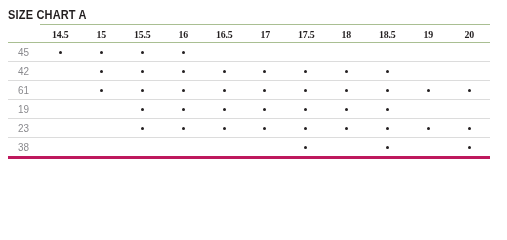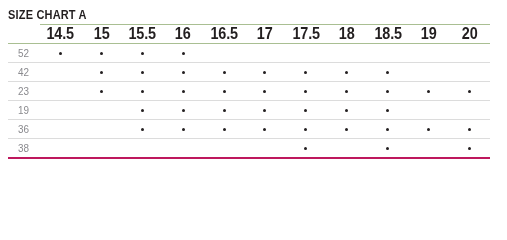--- a/index.html
+++ b/index.html
@@ -52,26 +52,26 @@
   .size-table td {
     padding: 0;
     margin: 0;
     text-align: center;
     vertical-align: middle;
   }
 
   
   .head-row th {
     height: 17px;
-    font-size: 16px;
+    font-size: 11px;
     font-weight: bold;
     color: #231f20;
     border-top: 1.5px solid #a9bf92;
     border-bottom: 1.5px solid #a9bf92;
-    font-family: Liberation Sans, sans-serif;
+    font-family: Liberation Serif, serif;
     letter-spacing: -0.2px;
   }
   .head-row th .hlabel {
     display: inline-block;
     transform: scaleX(0.9);
   }
 
   .corner-cell {
     width: 32px;
     border-top: 1.5px solid transparent !important;
@@ -133,21 +133,21 @@
           <th><span class="hlabel">17</span></th>
           <th><span class="hlabel">17.5</span></th>
           <th><span class="hlabel">18</span></th>
           <th><span class="hlabel">18.5</span></th>
           <th><span class="hlabel">19</span></th>
           <th><span class="hlabel">20</span></th>
         </tr>
     </thead>
     <tbody>
         <tr class="body-row">
-          <td class="row-label"><span>52</span></td>
+          <td class="row-label"><span>45</span></td>
           <td class="dot-cell"><span class="dot"></span></td>
           <td class="dot-cell"><span class="dot"></span></td>
           <td class="dot-cell"><span class="dot"></span></td>
           <td class="dot-cell"><span class="dot"></span></td>
           <td class="dot-cell"><span class="dot empty"></span></td>
           <td class="dot-cell"><span class="dot empty"></span></td>
           <td class="dot-cell"><span class="dot empty"></span></td>
           <td class="dot-cell"><span class="dot empty"></span></td>
           <td class="dot-cell"><span class="dot empty"></span></td>
           <td class="dot-cell"><span class="dot empty"></span></td>
@@ -161,49 +161,49 @@
           <td class="dot-cell"><span class="dot"></span></td>
           <td class="dot-cell"><span class="dot"></span></td>
           <td class="dot-cell"><span class="dot"></span></td>
           <td class="dot-cell"><span class="dot"></span></td>
           <td class="dot-cell"><span class="dot"></span></td>
           <td class="dot-cell"><span class="dot"></span></td>
           <td class="dot-cell"><span class="dot empty"></span></td>
           <td class="dot-cell"><span class="dot empty"></span></td>
         </tr>
         <tr class="body-row">
+          <td class="row-label"><span>61</span></td>
+          <td class="dot-cell"><span class="dot empty"></span></td>
+          <td class="dot-cell"><span class="dot"></span></td>
+          <td class="dot-cell"><span class="dot"></span></td>
+          <td class="dot-cell"><span class="dot"></span></td>
+          <td class="dot-cell"><span class="dot"></span></td>
+          <td class="dot-cell"><span class="dot"></span></td>
+          <td class="dot-cell"><span class="dot"></span></td>
+          <td class="dot-cell"><span class="dot"></span></td>
+          <td class="dot-cell"><span class="dot"></span></td>
+          <td class="dot-cell"><span class="dot"></span></td>
+          <td class="dot-cell"><span class="dot"></span></td>
+        </tr>
+        <tr class="body-row">
+          <td class="row-label"><span>19</span></td>
+          <td class="dot-cell"><span class="dot empty"></span></td>
+          <td class="dot-cell"><span class="dot empty"></span></td>
+          <td class="dot-cell"><span class="dot"></span></td>
+          <td class="dot-cell"><span class="dot"></span></td>
+          <td class="dot-cell"><span class="dot"></span></td>
+          <td class="dot-cell"><span class="dot"></span></td>
+          <td class="dot-cell"><span class="dot"></span></td>
+          <td class="dot-cell"><span class="dot"></span></td>
+          <td class="dot-cell"><span class="dot"></span></td>
+          <td class="dot-cell"><span class="dot empty"></span></td>
+          <td class="dot-cell"><span class="dot empty"></span></td>
+        </tr>
+        <tr class="body-row">
           <td class="row-label"><span>23</span></td>
-          <td class="dot-cell"><span class="dot empty"></span></td>
-          <td class="dot-cell"><span class="dot"></span></td>
-          <td class="dot-cell"><span class="dot"></span></td>
-          <td class="dot-cell"><span class="dot"></span></td>
-          <td class="dot-cell"><span class="dot"></span></td>
-          <td class="dot-cell"><span class="dot"></span></td>
-          <td class="dot-cell"><span class="dot"></span></td>
-          <td class="dot-cell"><span class="dot"></span></td>
-          <td class="dot-cell"><span class="dot"></span></td>
-          <td class="dot-cell"><span class="dot"></span></td>
-          <td class="dot-cell"><span class="dot"></span></td>
-        </tr>
-        <tr class="body-row">
-          <td class="row-label"><span>19</span></td>
-          <td class="dot-cell"><span class="dot empty"></span></td>
-          <td class="dot-cell"><span class="dot empty"></span></td>
-          <td class="dot-cell"><span class="dot"></span></td>
-          <td class="dot-cell"><span class="dot"></span></td>
-          <td class="dot-cell"><span class="dot"></span></td>
-          <td class="dot-cell"><span class="dot"></span></td>
-          <td class="dot-cell"><span class="dot"></span></td>
-          <td class="dot-cell"><span class="dot"></span></td>
-          <td class="dot-cell"><span class="dot"></span></td>
-          <td class="dot-cell"><span class="dot empty"></span></td>
-          <td class="dot-cell"><span class="dot empty"></span></td>
-        </tr>
-        <tr class="body-row">
-          <td class="row-label"><span>36</span></td>
           <td class="dot-cell"><span class="dot empty"></span></td>
           <td class="dot-cell"><span class="dot empty"></span></td>
           <td class="dot-cell"><span class="dot"></span></td>
           <td class="dot-cell"><span class="dot"></span></td>
           <td class="dot-cell"><span class="dot"></span></td>
           <td class="dot-cell"><span class="dot"></span></td>
           <td class="dot-cell"><span class="dot"></span></td>
           <td class="dot-cell"><span class="dot"></span></td>
           <td class="dot-cell"><span class="dot"></span></td>
           <td class="dot-cell"><span class="dot"></span></td>

